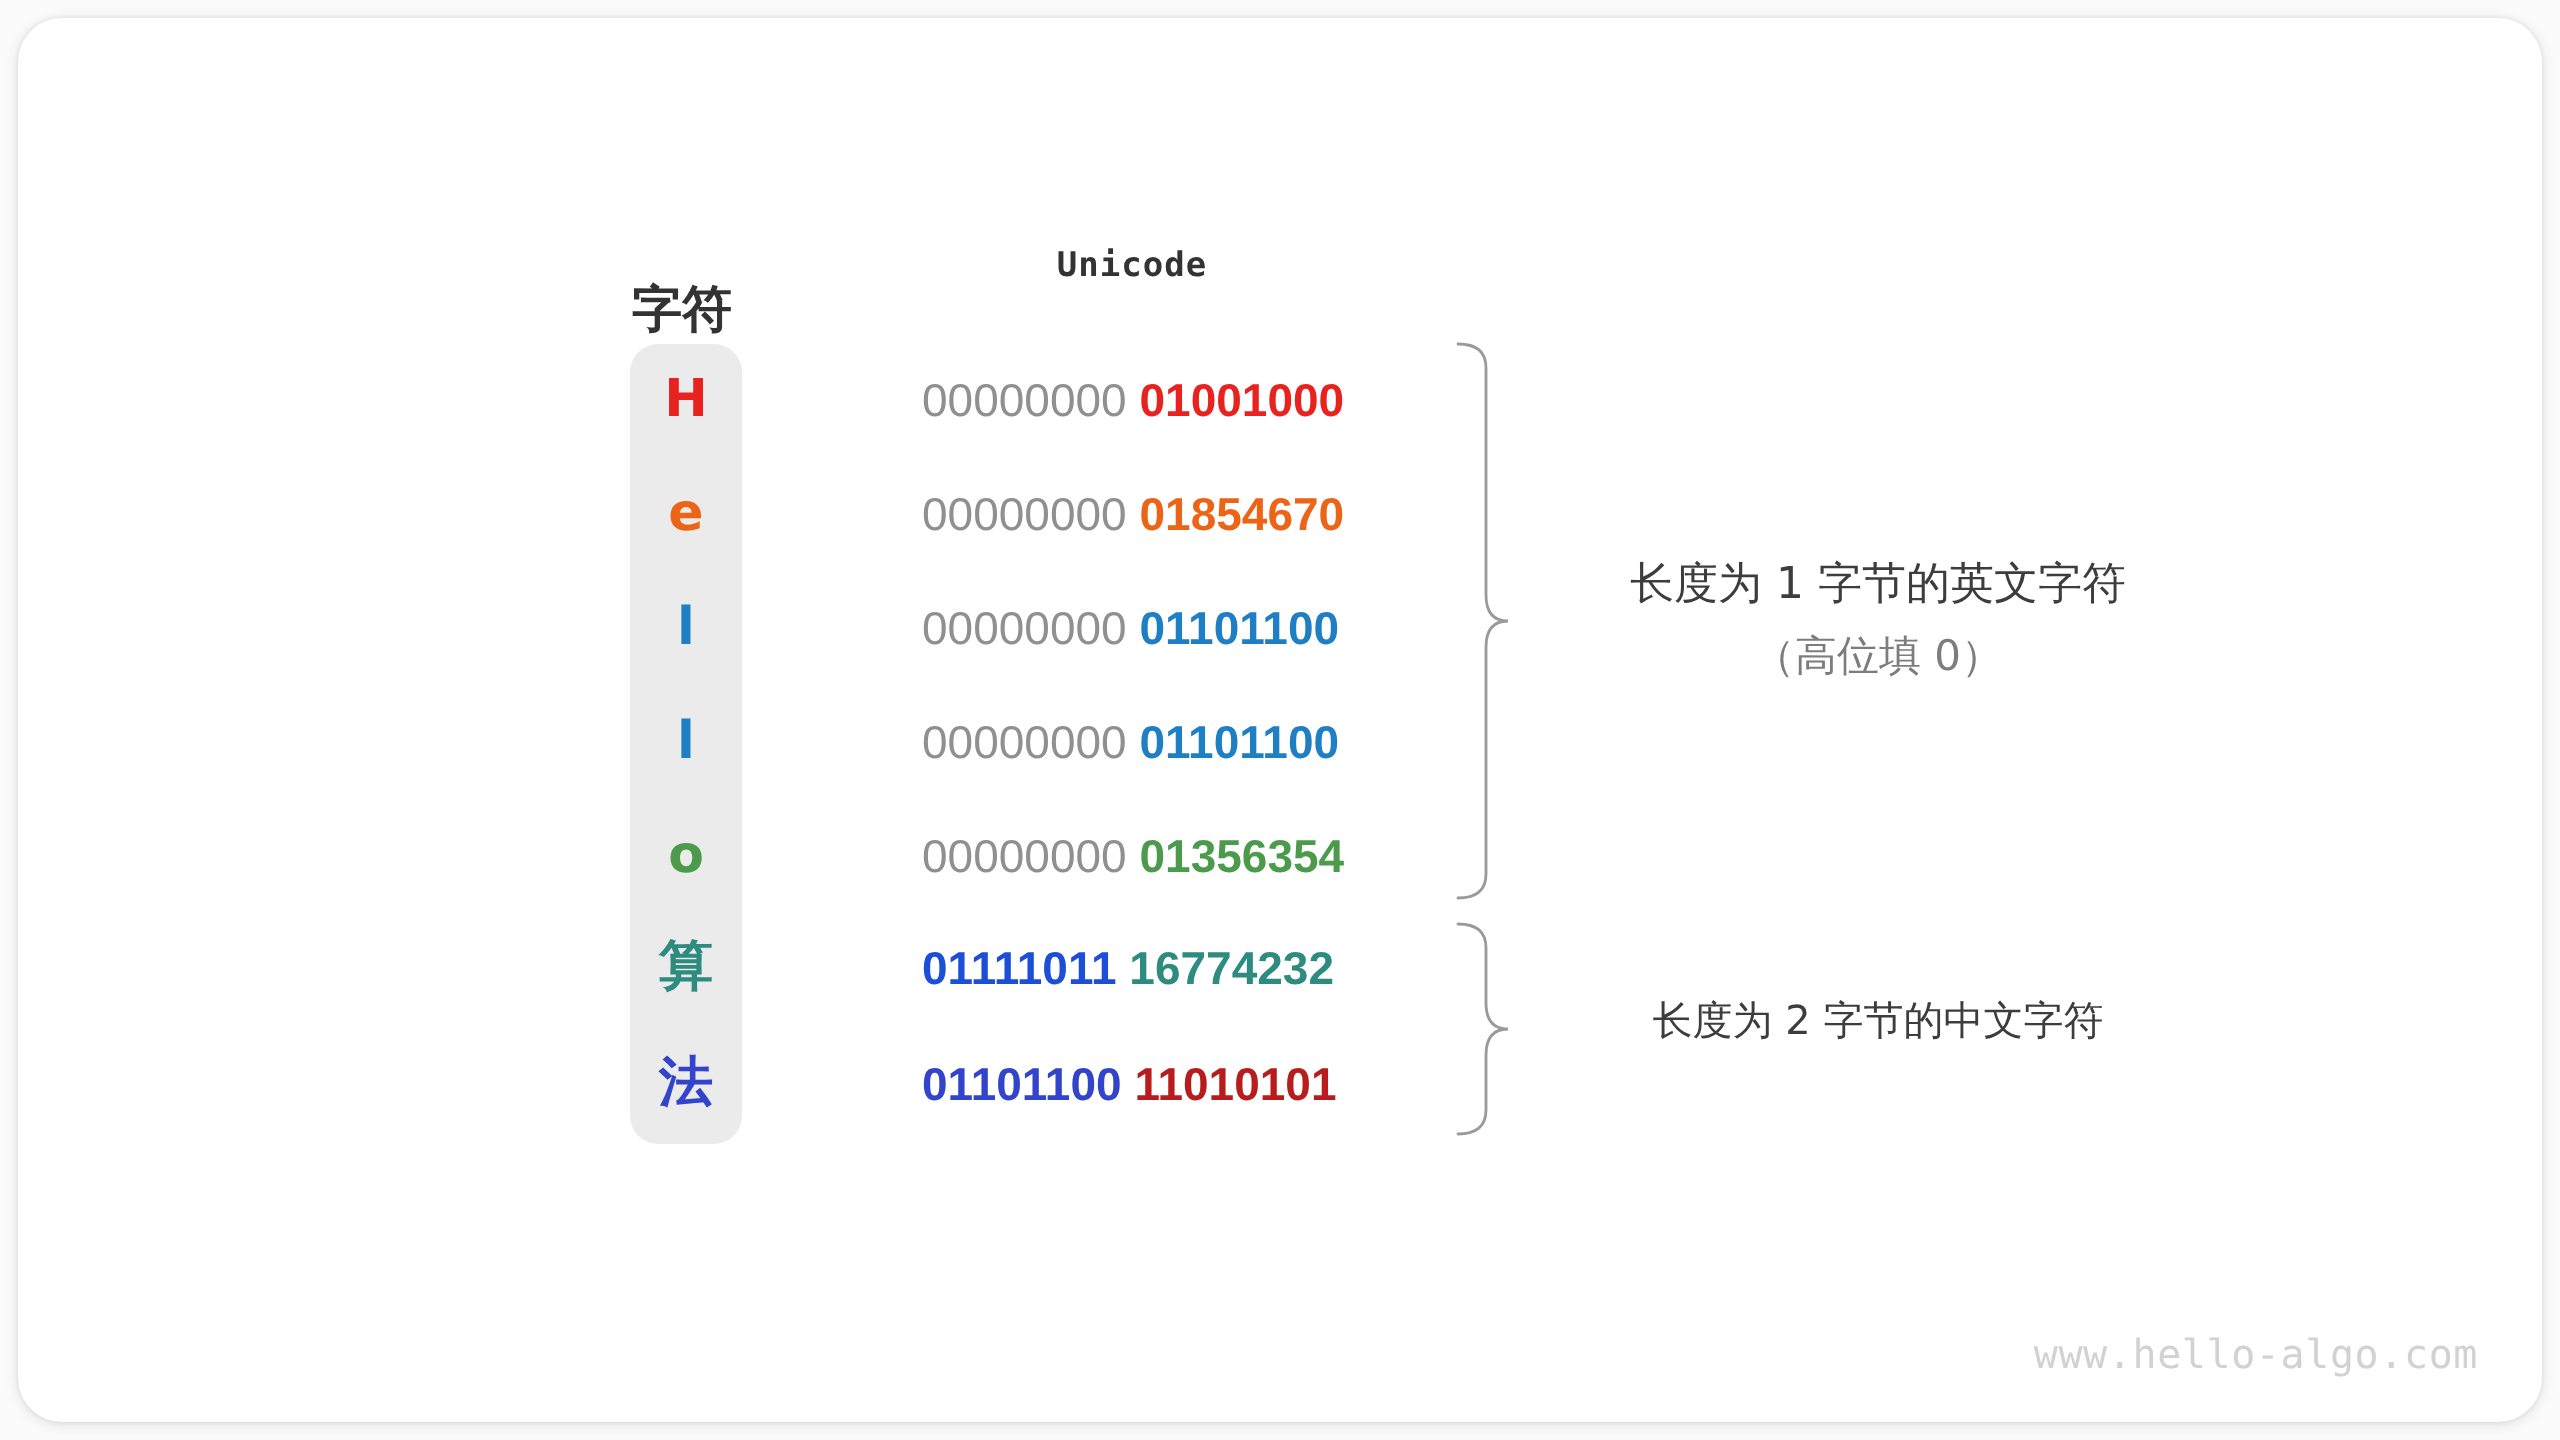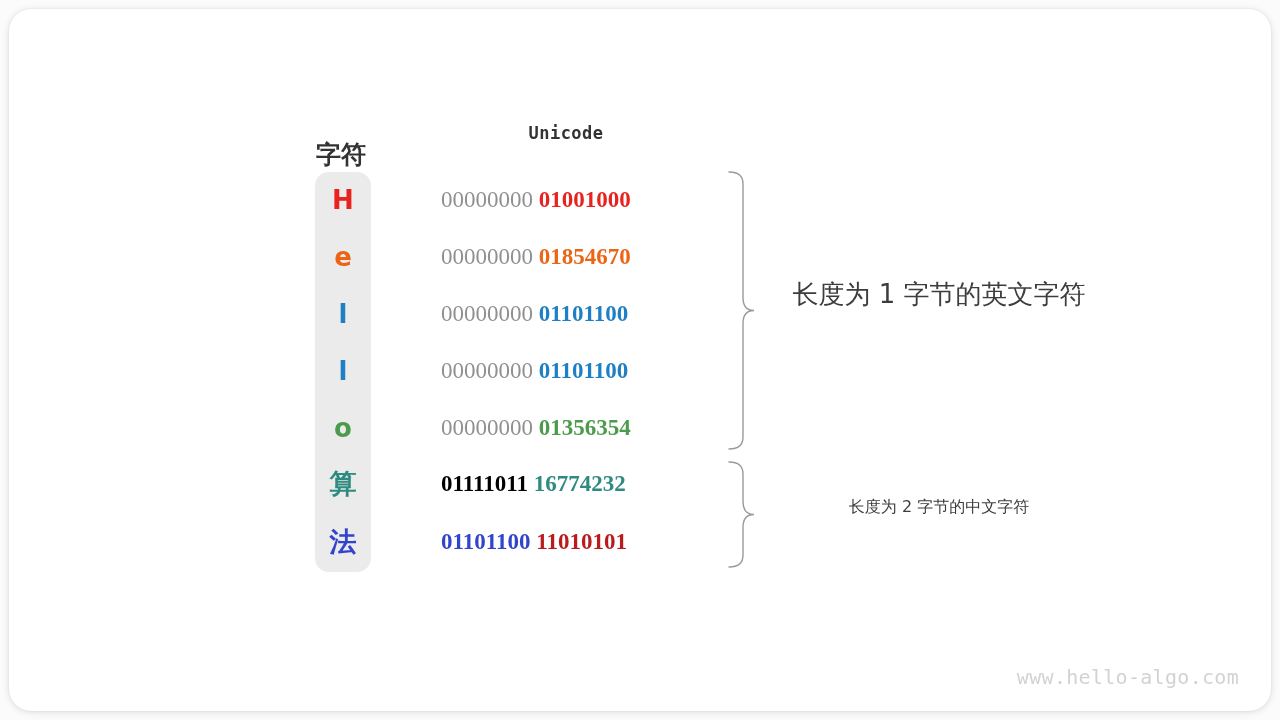--- a/index.html
+++ b/index.html
@@ -78,25 +78,25 @@
     font-weight: bold;
     font-family: "DejaVu Sans", sans-serif;
   }
   .char-cell.cjk {
     font-size: 27px;
   }
 
   
   .bits-row {
     position: absolute;
-    left: 432px;
+    left: 452px;
     width: 270px;
     height: 30px;
     line-height: 30px;
-    font-family: Liberation Serif, serif;
+    font-family: Liberation Sans, sans-serif;
     font-size: 23px;
     white-space: pre;
   }
   .bits-high {
     color: #909090;
     font-weight: normal;
   }
   .bits-low {
     font-weight: bold;
   }
@@ -115,38 +115,38 @@
     position: absolute;
     text-align: center;
     font-family: "DejaVu Sans", sans-serif;
     color: #3d3d3d;
     white-space: nowrap;
   }
   #anno-ascii {
     left: 760px;
     top: 268px;
     width: 340px;
-    font-size: 26px;
+    font-size: 22px;
   }
   #anno-ascii-sub {
     position: absolute;
     left: 760px;
     top: 305px;
     width: 340px;
     text-align: center;
     font-size: 21px;
     color: #7d7d7d;
     font-family: "DejaVu Sans", sans-serif;
     white-space: nowrap;
   }
   #anno-cjk {
     left: 760px;
     top: 488px;
     width: 340px;
-    font-size: 16px;
+    font-size: 20px;
   }
 
   
   #watermark {
     position: absolute;
     right: 32px;
     bottom: 22px;
     font-family: "DejaVu Sans Mono", monospace;
     font-size: 20px;
     color: #d2d2d2;
@@ -170,33 +170,34 @@
         <div class="bits-row" style="top: 176px;"><span class="bits-high">00000000</span> <span class="bits-low" style="color: rgb(232, 34, 31);">01001000</span></div>
         <div class="char-cell" style="top: 233px; color: rgb(236, 101, 22);">e</div>
         <div class="bits-row" style="top: 233px;"><span class="bits-high">00000000</span> <span class="bits-low" style="color: rgb(236, 101, 22);">01854670</span></div>
         <div class="char-cell" style="top: 290px; color: rgb(31, 127, 196);">l</div>
         <div class="bits-row" style="top: 290px;"><span class="bits-high">00000000</span> <span class="bits-low" style="color: rgb(31, 127, 196);">01101100</span></div>
         <div class="char-cell" style="top: 347px; color: rgb(31, 127, 196);">l</div>
         <div class="bits-row" style="top: 347px;"><span class="bits-high">00000000</span> <span class="bits-low" style="color: rgb(31, 127, 196);">01101100</span></div>
         <div class="char-cell" style="top: 404px; color: rgb(76, 155, 76);">o</div>
         <div class="bits-row" style="top: 404px;"><span class="bits-high">00000000</span> <span class="bits-low" style="color: rgb(76, 155, 76);">01356354</span></div>
         <div class="char-cell cjk" style="top: 460px; color: rgb(46, 139, 127);">算</div>
-        <div class="bits-row cjk" style="top: 460px;"><span class="bits-high" style="color: #000000;">01111011</span> <span class="bits-low" style="color: rgb(46, 139, 127);">16774232</span></div>
+        <div class="bits-row cjk" style="top: 460px;"><span class="bits-high" style="color: #1d4ed8;">01111011</span> <span class="bits-low" style="color: rgb(46, 139, 127);">16774232</span></div>
         <div class="char-cell cjk" style="top: 518px; color: rgb(51, 68, 204);">法</div>
         <div class="bits-row cjk" style="top: 518px;"><span class="bits-high" style="color: rgb(51, 68, 204);">01101100</span> <span class="bits-low" style="color: #b91c1c;">11010101</span></div>
       </div>
 
     <div id="braces-mount">
         <svg class="brace" width="28" height="281" viewBox="0 0 28 281" style="left: 718px; top: 162px;">
           <path d="M 2 1 Q 16 1 16 13 L 16 126.5 Q 16 139.5 27 139.5 Q 16 139.5 16 152.5 L 16 266 Q 16 278 2 278" fill="none" stroke="#9a9a9a" stroke-width="1.4" stroke-linecap="round"></path>
         </svg>
         <svg class="brace" width="28" height="109" viewBox="0 0 28 109" style="left: 718px; top: 452px;">
           <path d="M 2 1 Q 16 1 16 13 L 16 40.5 Q 16 53.5 27 53.5 Q 16 53.5 16 66.5 L 16 94 Q 16 106 2 106" fill="none" stroke="#9a9a9a" stroke-width="1.4" stroke-linecap="round"></path>
         </svg>
       </div>
 
     <div class="annotation" id="anno-ascii">长度为 1 字节的英文字符</div>
+    <div id="anno-ascii-sub">（高位填 0）</div>
     <div class="annotation" id="anno-cjk">长度为 2 字节的中文字符</div>
 
     <div id="watermark">www.hello-algo.com</div>
 
   </div>
 </div>
 
 </body></html>

